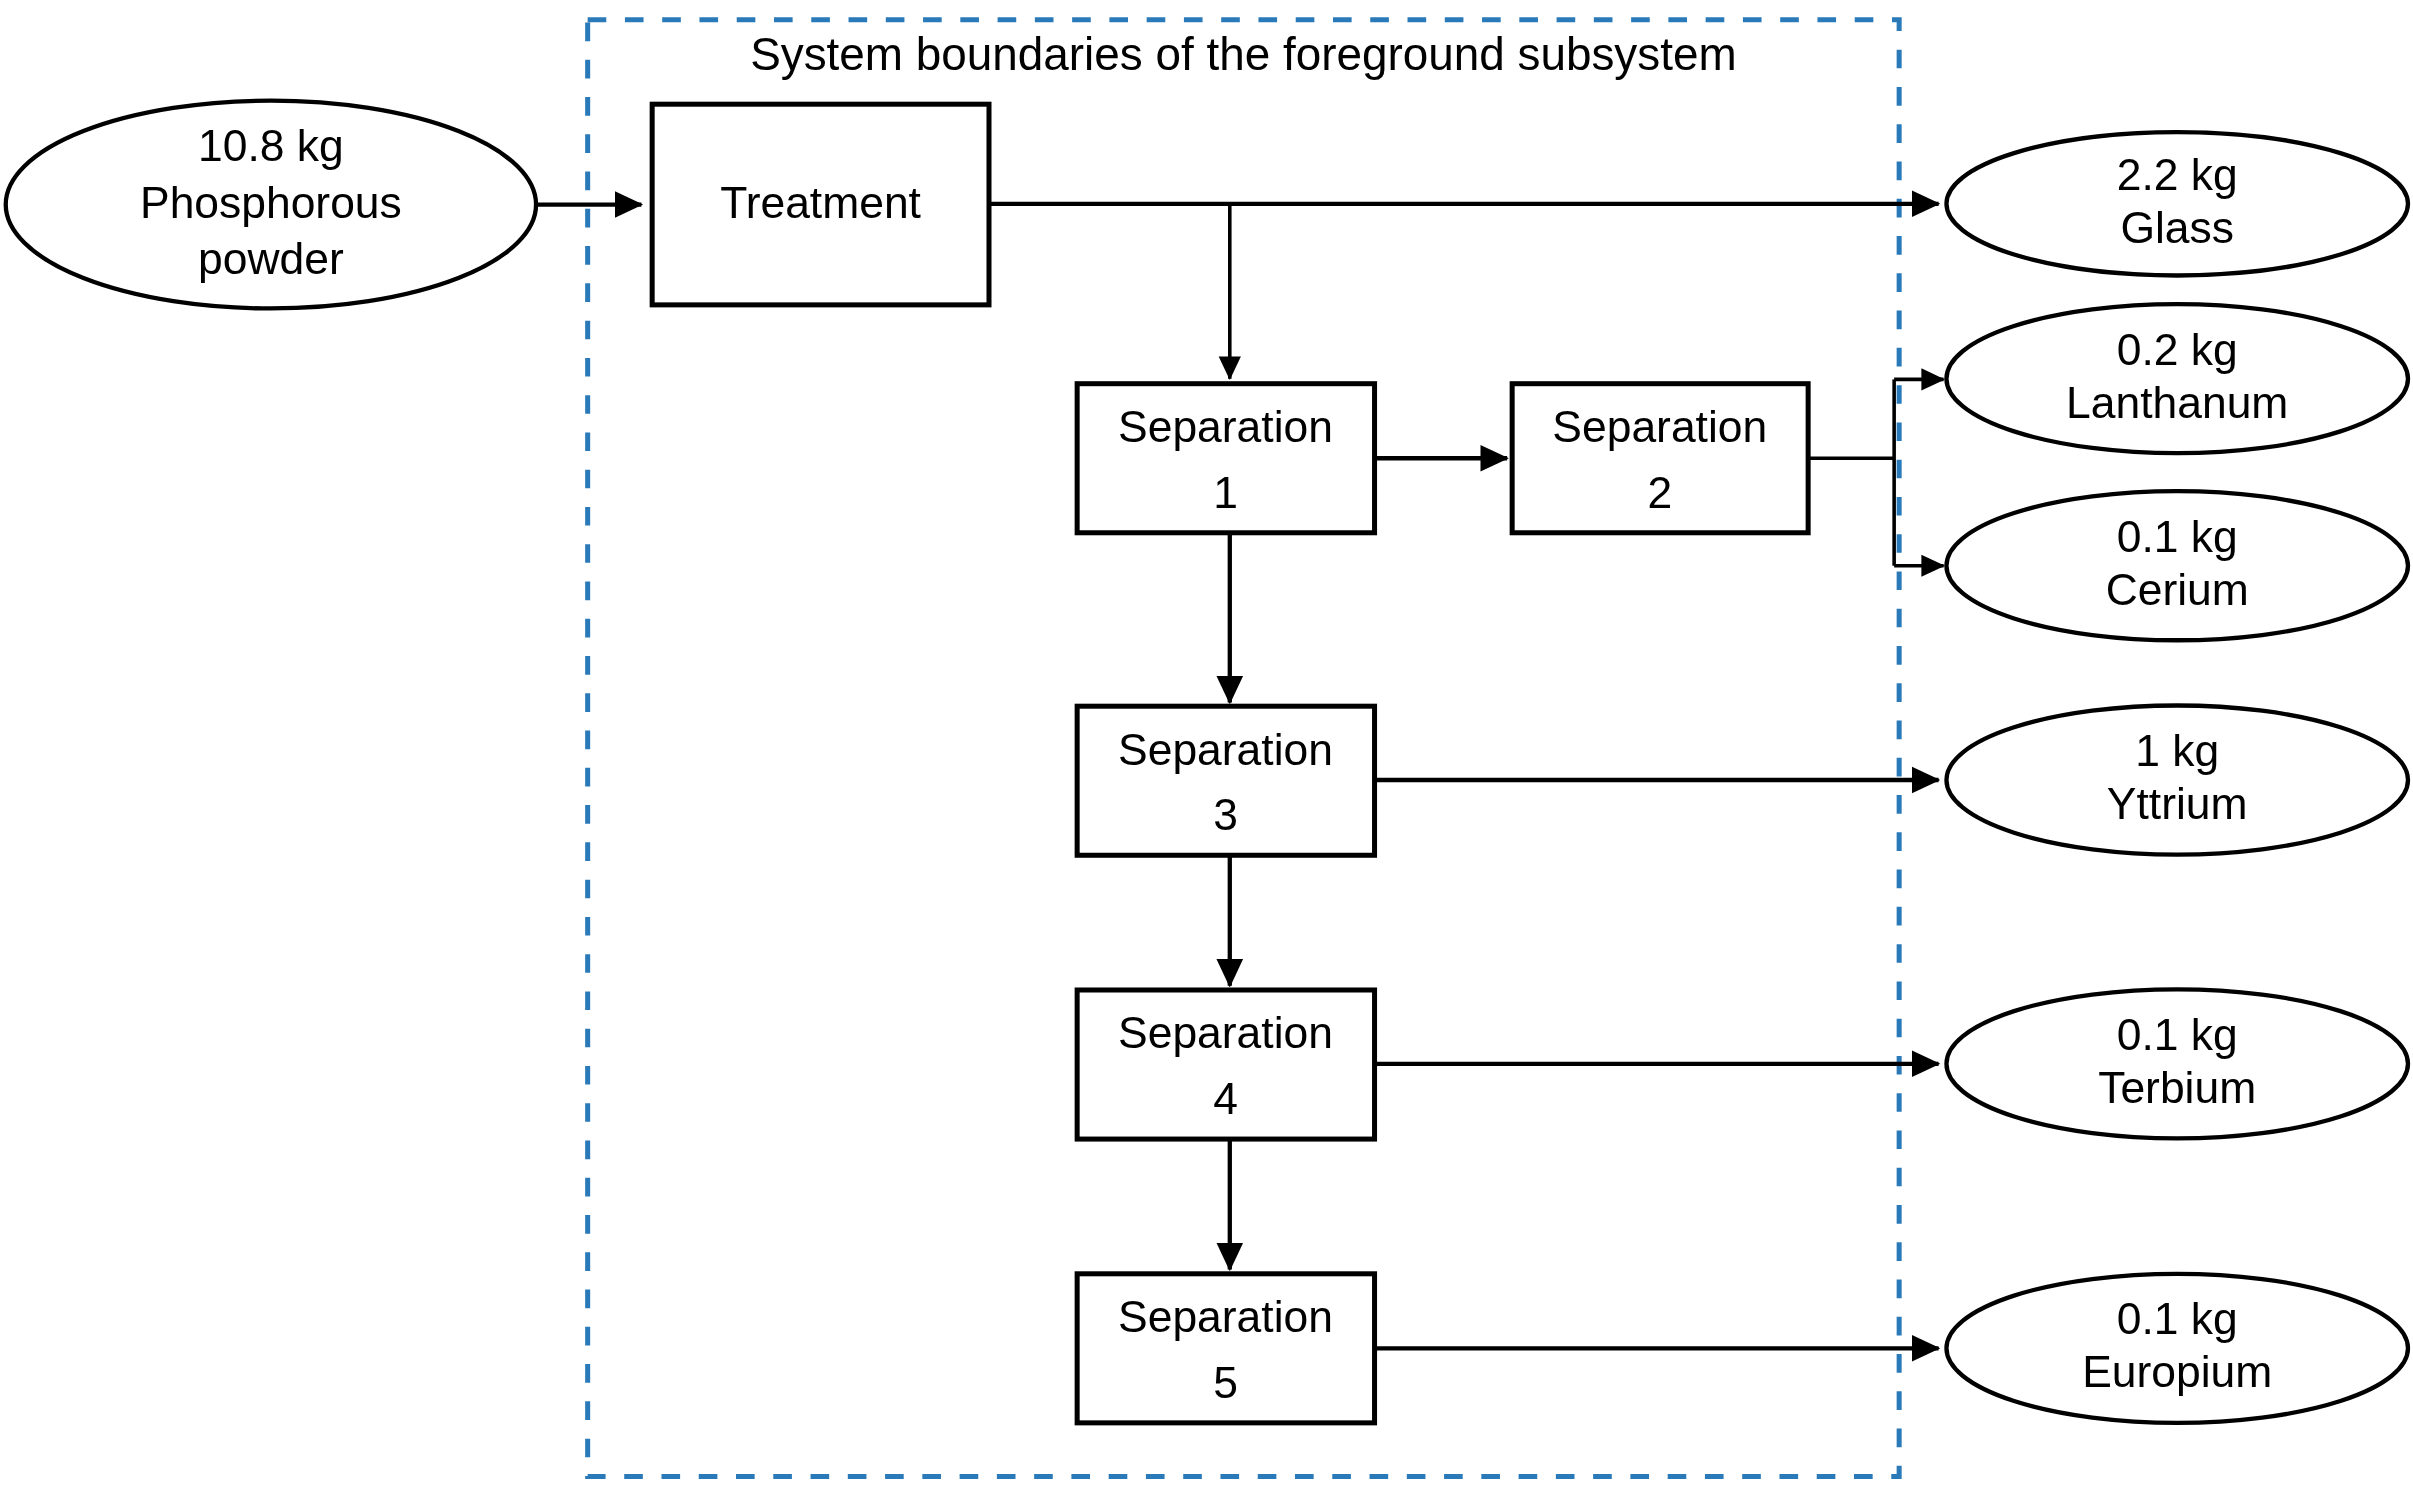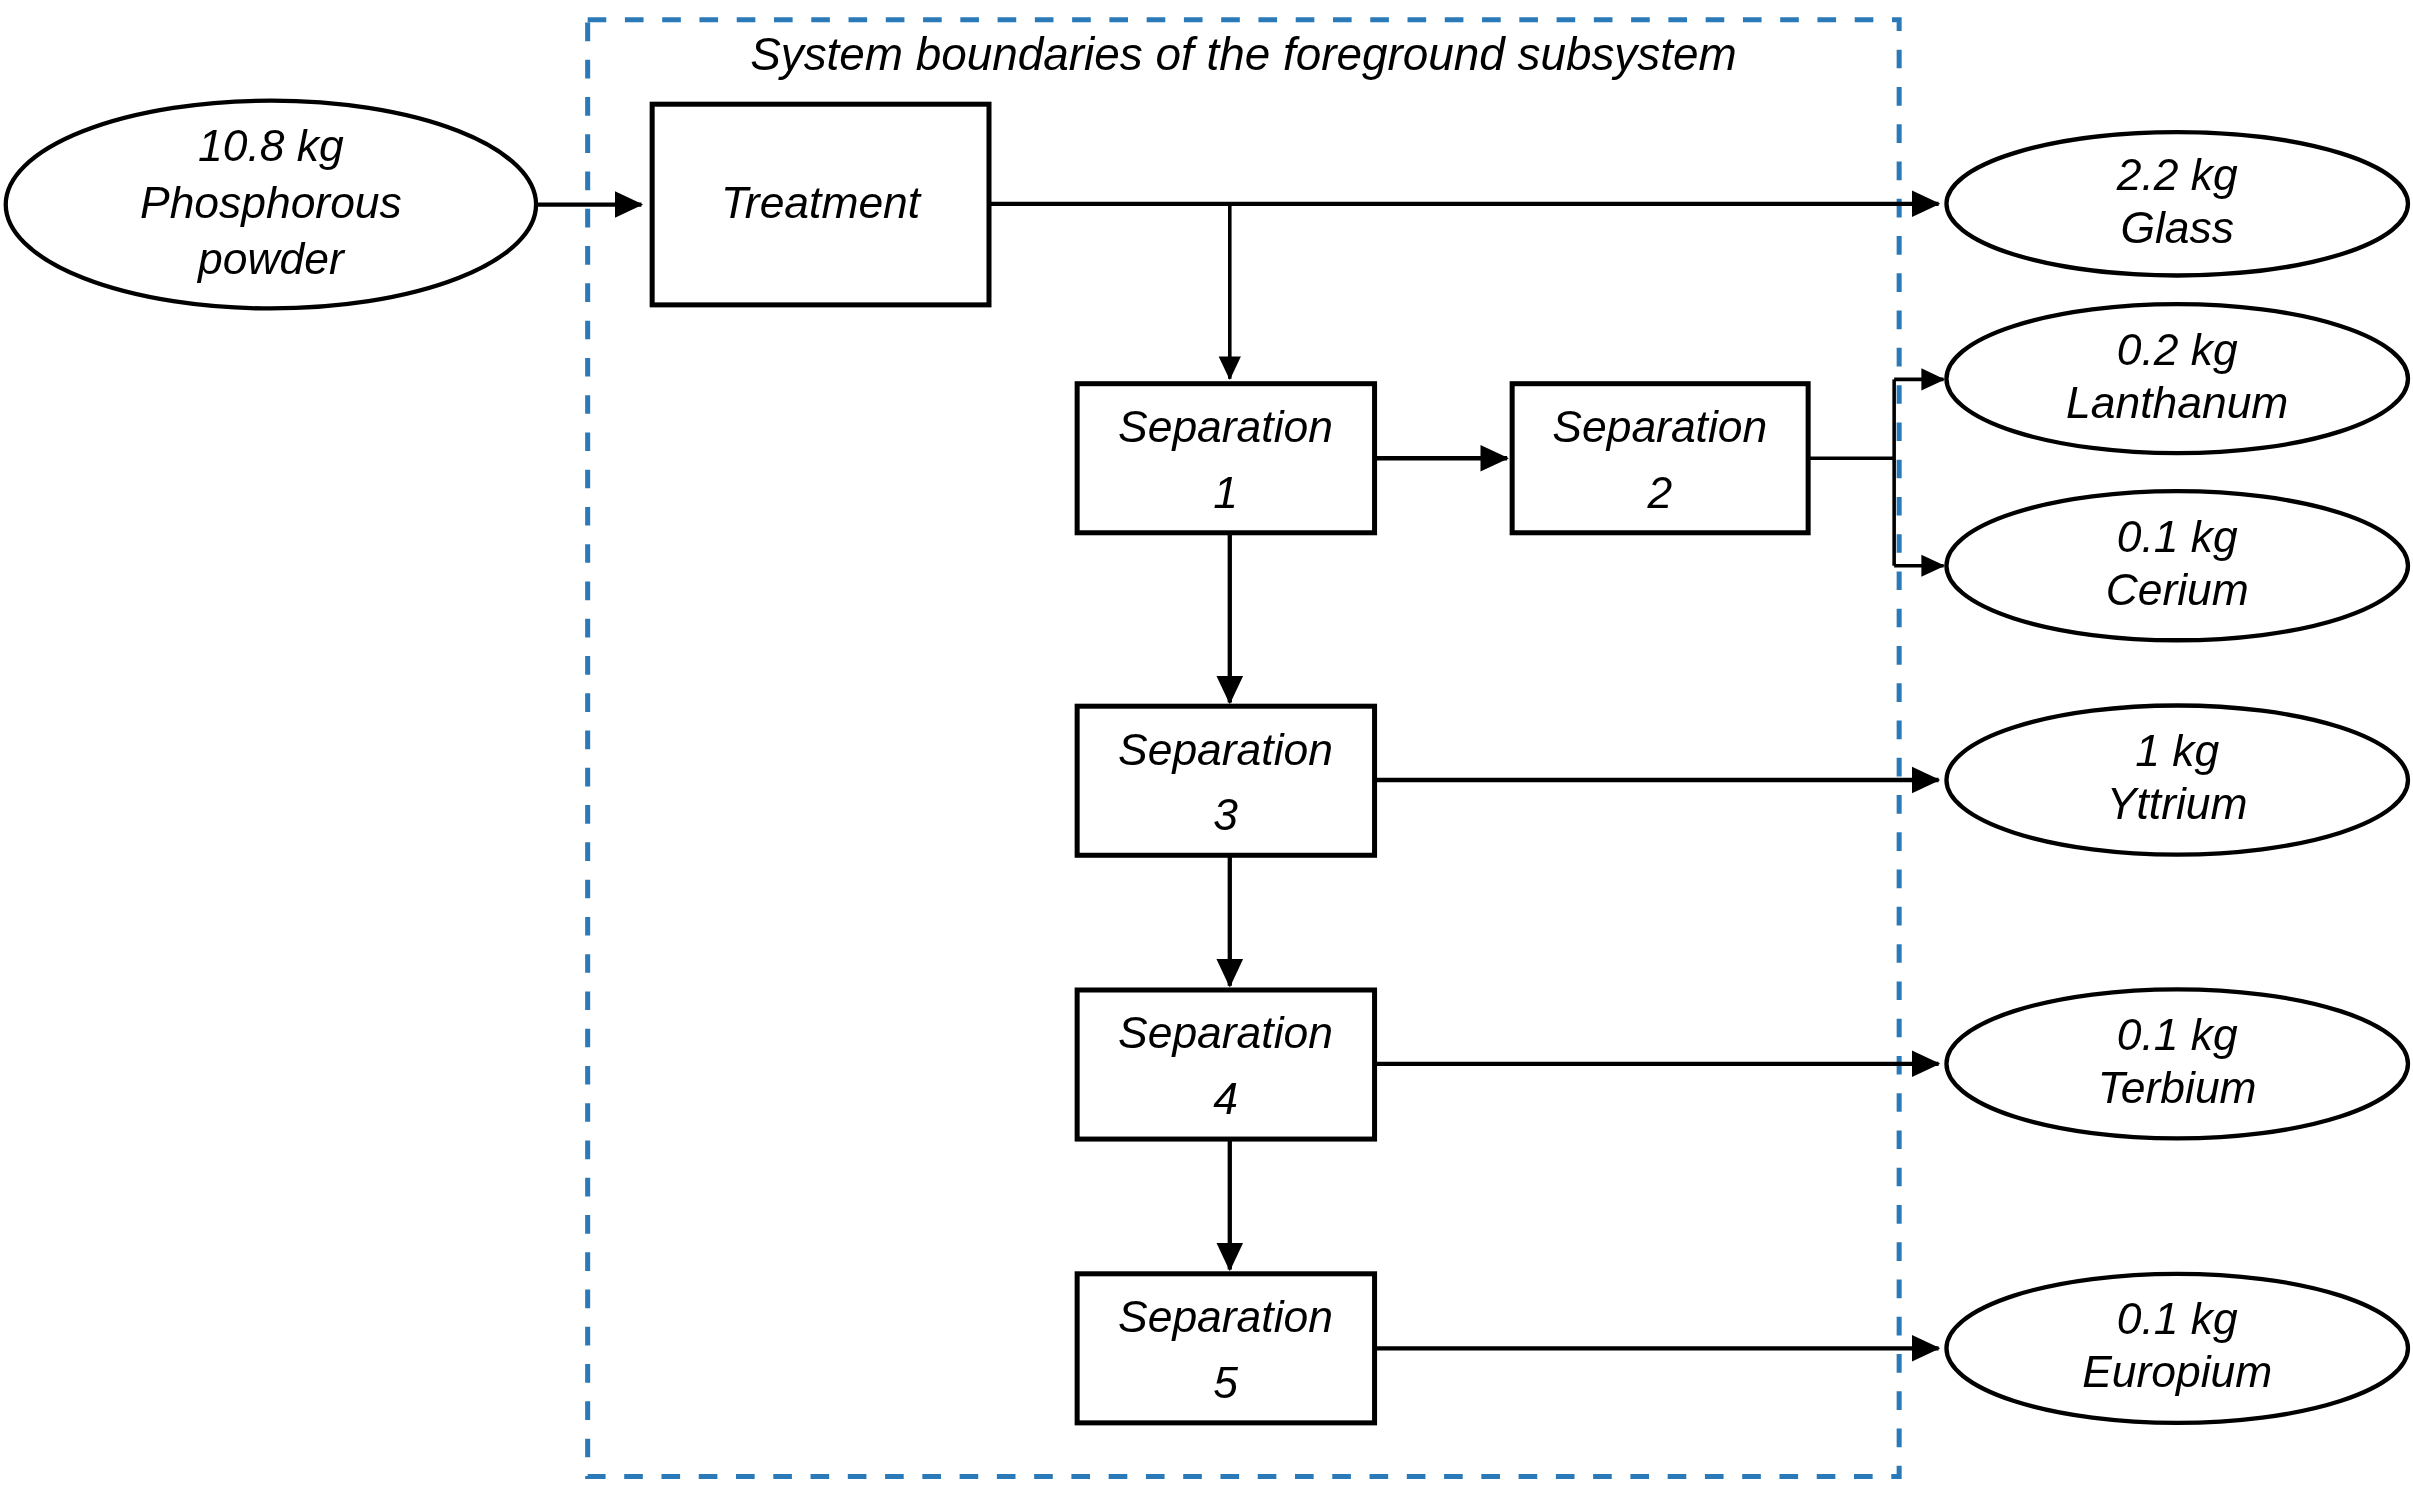--- a/index.html
+++ b/index.html
@@ -9,21 +9,20 @@
   }
   body {
     font-family: "Liberation Sans", sans-serif;
   }
   #stage {
     position: relative;
     width: 2413px;
     height: 1507px;
     background: #ffffff;
     overflow: hidden;
-    font-style: italic;
   }
   #diagram {
     position: absolute;
     left: 0;
     top: 0;
     width: 2413px;
     height: 1507px;
   }
   .node-text {
     font-family: "Liberation Sans", sans-serif;

